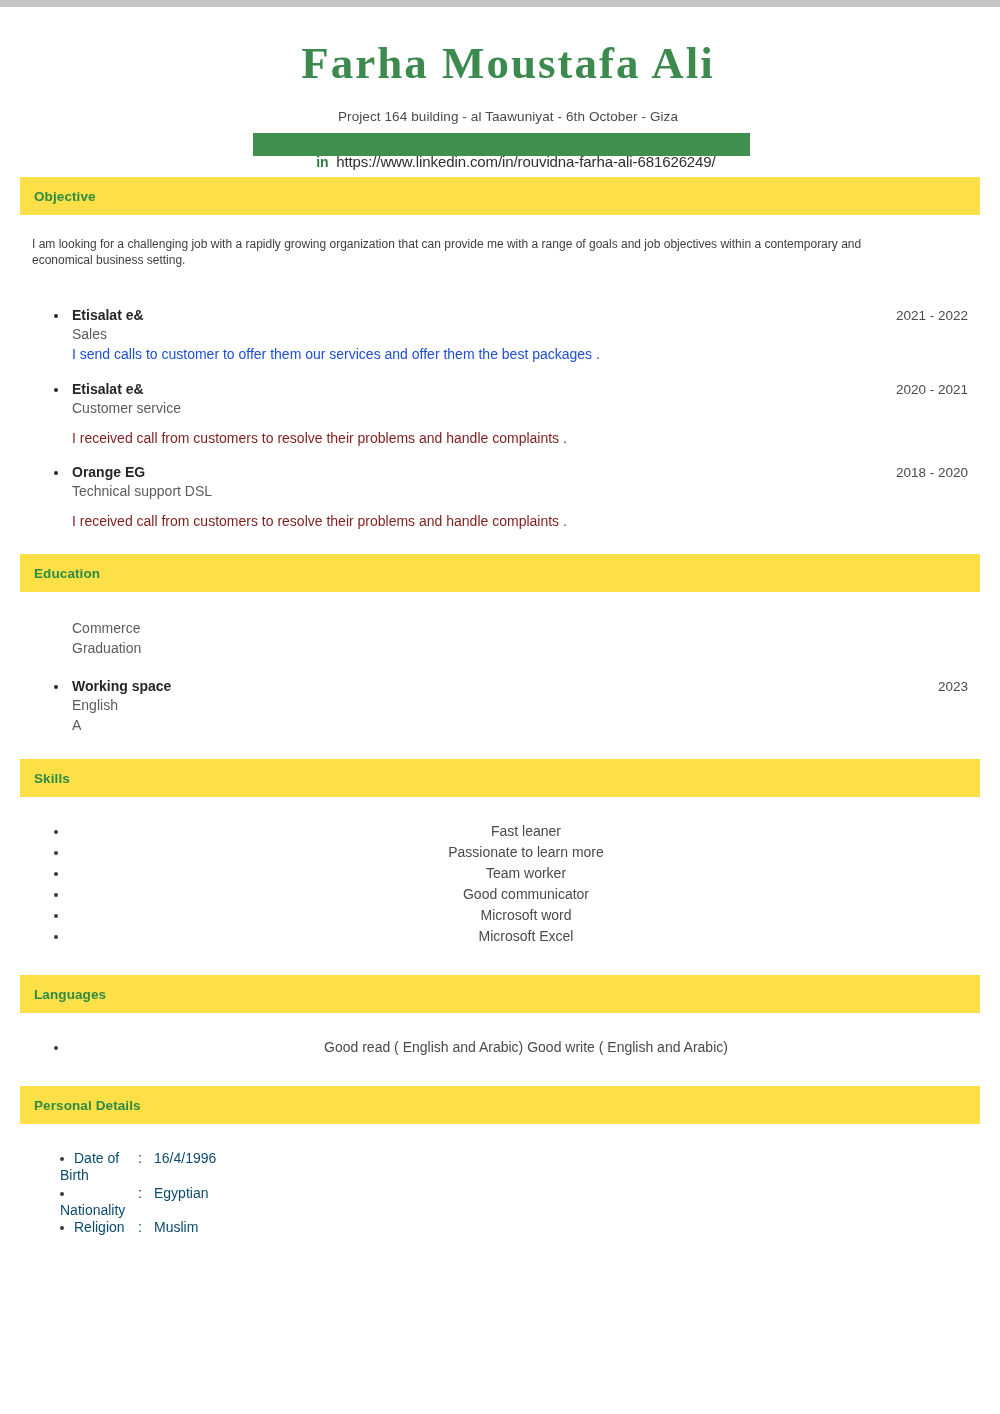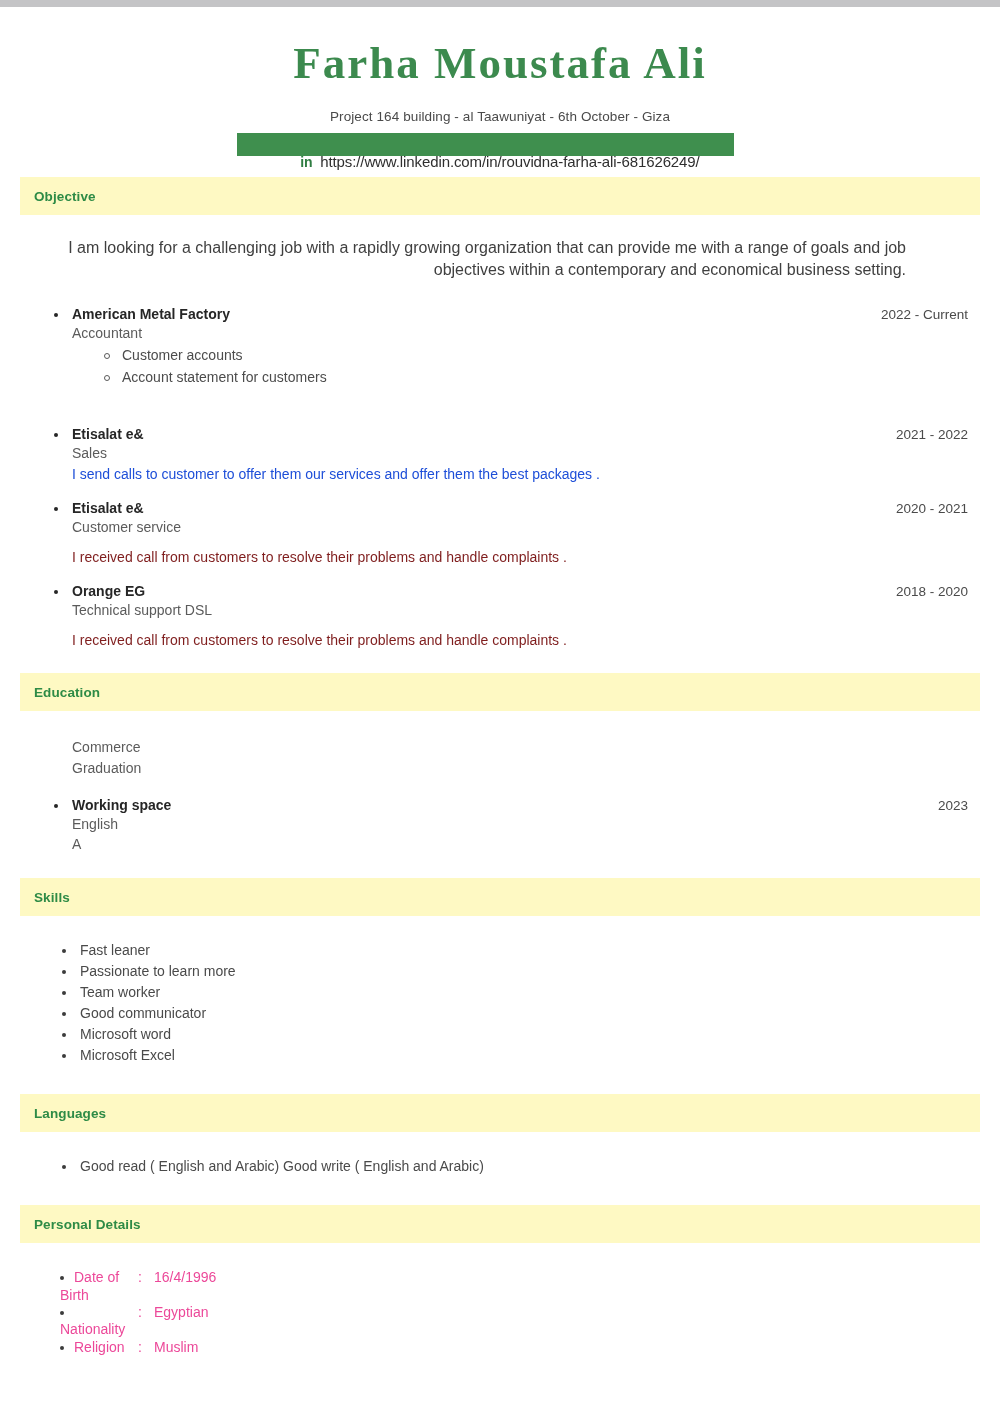--- a/index.html
+++ b/index.html
@@ -33,20 +33,21 @@
     top: 7px;
     width: 1000px;
     height: 1407px;
     background: #ffffff;
   }
 
   
   .header {
     padding-top: 33px;
     text-align: center;
+    margin-left: 16px;
   }
   .name {
     font-family: "Liberation Serif", serif;
     font-size: 45px;
     font-weight: bold;
     color: #3c8a4e;
     letter-spacing: 2px;
     line-height: 1.05;
     margin: 0;
   }
@@ -92,42 +93,41 @@
     font-size: 15px;
     color: #2f2f2f;
     vertical-align: baseline;
     letter-spacing: -0.1px;
   }
 
   
   .section-bar {
     margin: 0 20px 0 20px;
     height: 38px;
-    background: #fef9c3;
+    background: #fde047;
     display: flex;
     align-items: center;
   }
   .section-title {
     padding-left: 14px;
     font-size: 13.5px;
     font-weight: bold;
     color: #2e8b46;
     letter-spacing: 0.1px;
   }
   .section-body {
     padding: 0 20px 0 20px;
   }
 
   .objective-text {
-    margin: 22px 0 0 26px;
+    margin: 22px 0 0 12px;
     max-width: 860px;
-    font-size: 16px;
+    font-size: 12px;
     line-height: 1.33;
     color: #3f3f3f;
-    text-align: right;
   }
 
   
   .entry {
     position: relative;
     margin-left: 32px;
     margin-right: 0;
   }
   .entry-head {
     display: flex;
@@ -195,22 +195,23 @@
     width: 4px;
     height: 4px;
     border-radius: 50%;
     border: 1px solid #5a5a5a;
     background: transparent;
   }
 
   
   .plain-list {
     list-style: none;
-    margin: 8px;
+    margin: 0;
     padding: 0 0 0 52px;
+    text-align: center;
   }
   .plain-list li {
     position: relative;
     font-size: 14px;
     color: #4a4a4a;
     line-height: 1.25;
     padding-bottom: 3.5px;
   }
   .plain-list li::before {
     content: "";
@@ -225,21 +226,21 @@
 
   
   .pd-list {
     list-style: none;
     margin: 0;
     padding: 0 0 0 40px;
   }
   .pd-row {
     position: relative;
     font-size: 14px;
-    color: #ec4899;
+    color: #0c4a6e;
     line-height: 1.24;
     width: 230px;
   }
   .pd-row::before {
     content: "";
     position: absolute;
     left: 0px;
     top: 7px;
     width: 4px;
     height: 4px;
@@ -289,31 +290,20 @@
 
     <div class="section-bar">
       <span class="section-title">Objective</span>
     </div>
     <div class="section-body">
       <p class="objective-text">I am looking for a challenging job with a rapidly growing organization that can provide me with a range of goals and job objectives within a contemporary and economical business setting.</p>
     </div>
 
     <div class="section-body">
 
-      <div class="entry" style="margin-top:26px">
-        <div class="entry-head">
-          <span class="entry-title">American Metal Factory</span>
-          <span class="entry-date">2022 - Current</span>
-        </div>
-        <div class="entry-sub">Accountant</div>
-        <ul class="sub-bullets">
-          <li>Customer accounts</li>
-          <li>Account statement for customers</li>
-        </ul>
-      </div>
 
       <div class="entry" style="margin-top:38px">
         <div class="entry-head">
           <span class="entry-title">Etisalat e&amp;</span>
           <span class="entry-date">2021 - 2022</span>
         </div>
         <div class="entry-sub">Sales</div>
         <div class="entry-desc">I send calls to customer to offer them our services and offer them the best packages .</div>
       </div>
 

